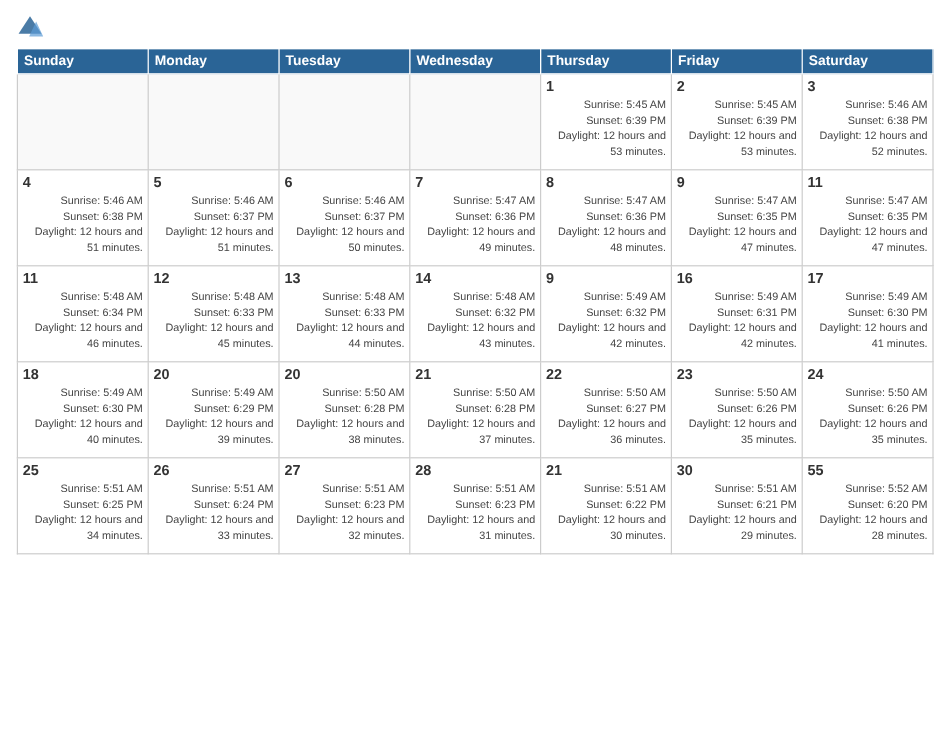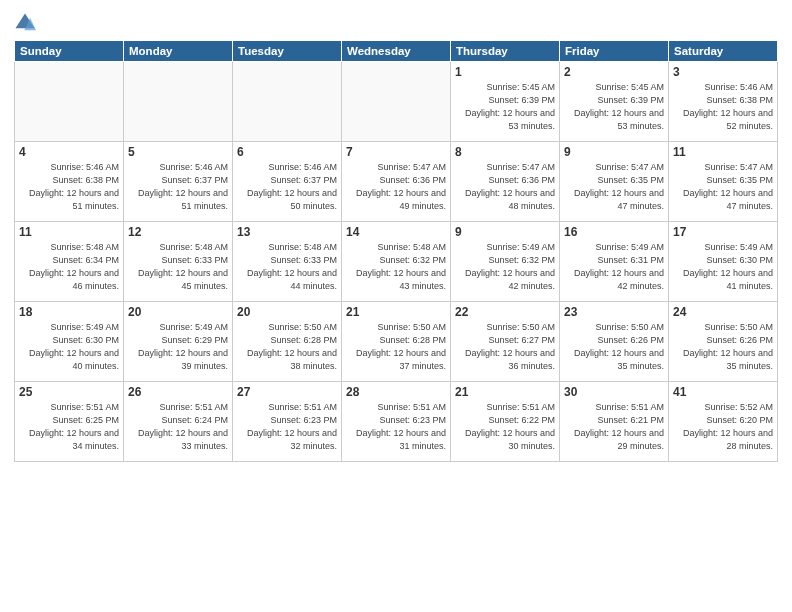--- a/index.html
+++ b/index.html
@@ -263,19 +263,19 @@
           </td>
           <td>
             <span class="day-number">21</span>
             <div class="day-info">Sunrise: 5:51 AM<br>Sunset: 6:22 PM<br>Daylight: 12 hours and 30 minutes.</div>
           </td>
           <td>
             <span class="day-number">30</span>
             <div class="day-info">Sunrise: 5:51 AM<br>Sunset: 6:21 PM<br>Daylight: 12 hours and 29 minutes.</div>
           </td>
           <td>
-            <span class="day-number">41</span>
+            <span class="day-number">55</span>
             <div class="day-info">Sunrise: 5:52 AM<br>Sunset: 6:20 PM<br>Daylight: 12 hours and 28 minutes.</div>
           </td>
         </tr>
       </tbody>
   </table>
 </div>
 
 </body></html>

